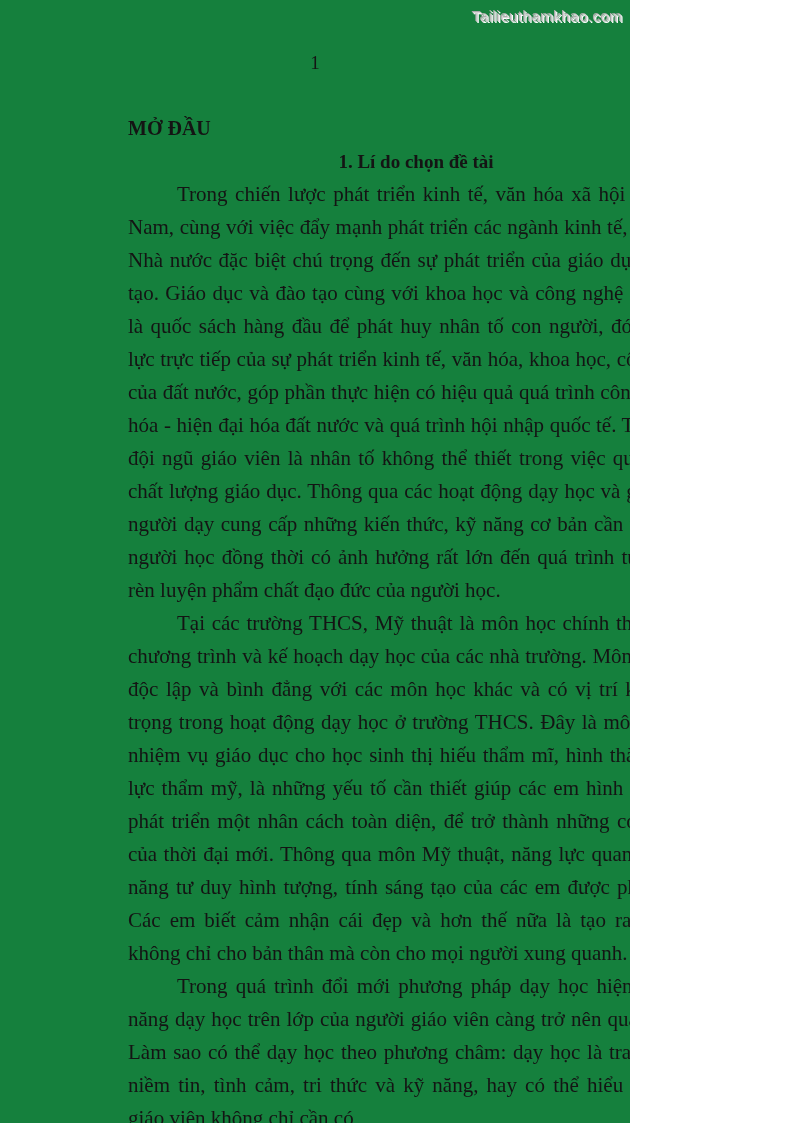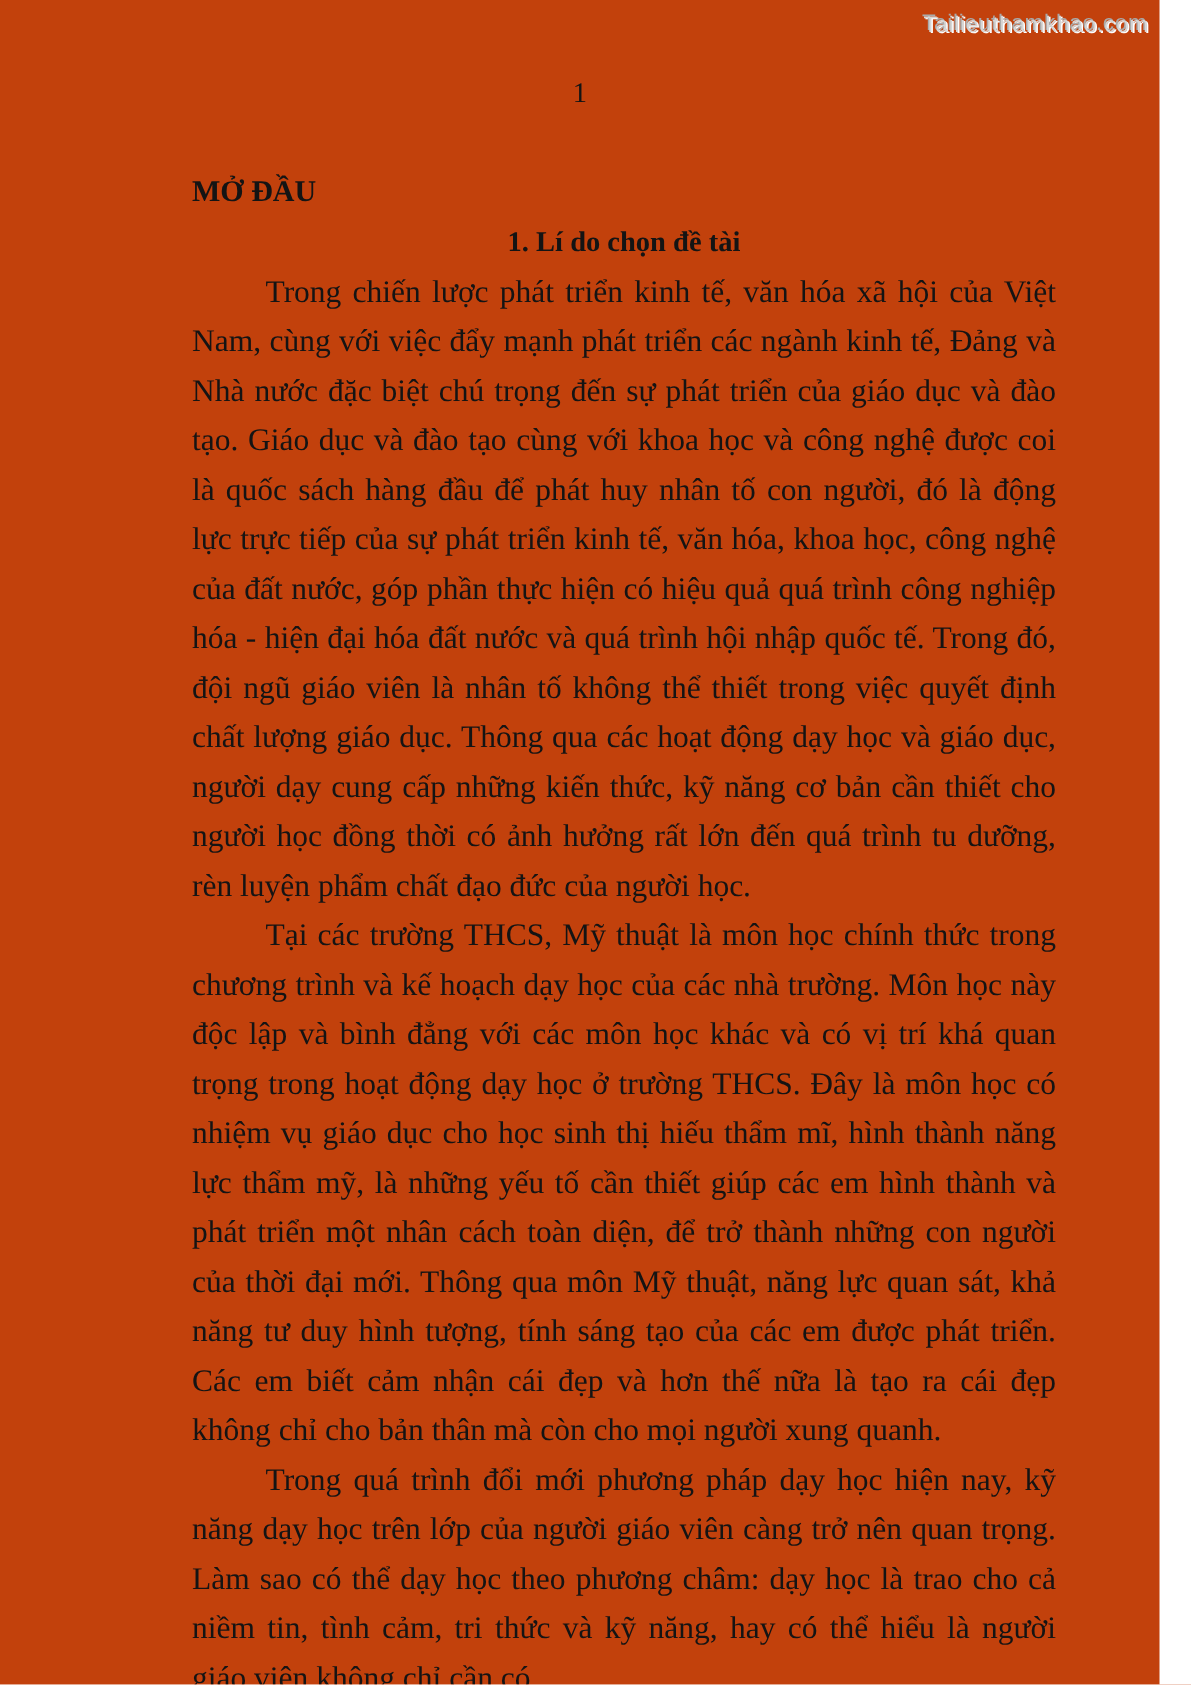--- a/index.html
+++ b/index.html
@@ -2,23 +2,23 @@
 <html><head>
 <meta charset="utf-8">
 <style>
   html, body {
     margin: 0;
     padding: 0;
     background: #ffffff;
   }
   .page {
     position: relative;
-    width: 773px;
+    width: 630px;
     height: 1123px;
-    background: #c2410c;
+    background: #15803d;
     font-family: "Liberation Serif", serif;
     color: #141414;
     overflow: hidden;
   }
   .watermark {
     position: absolute;
     top: 8px;
     right: 7px;
     font-family: "Liberation Sans", sans-serif;
     font-size: 15px;

